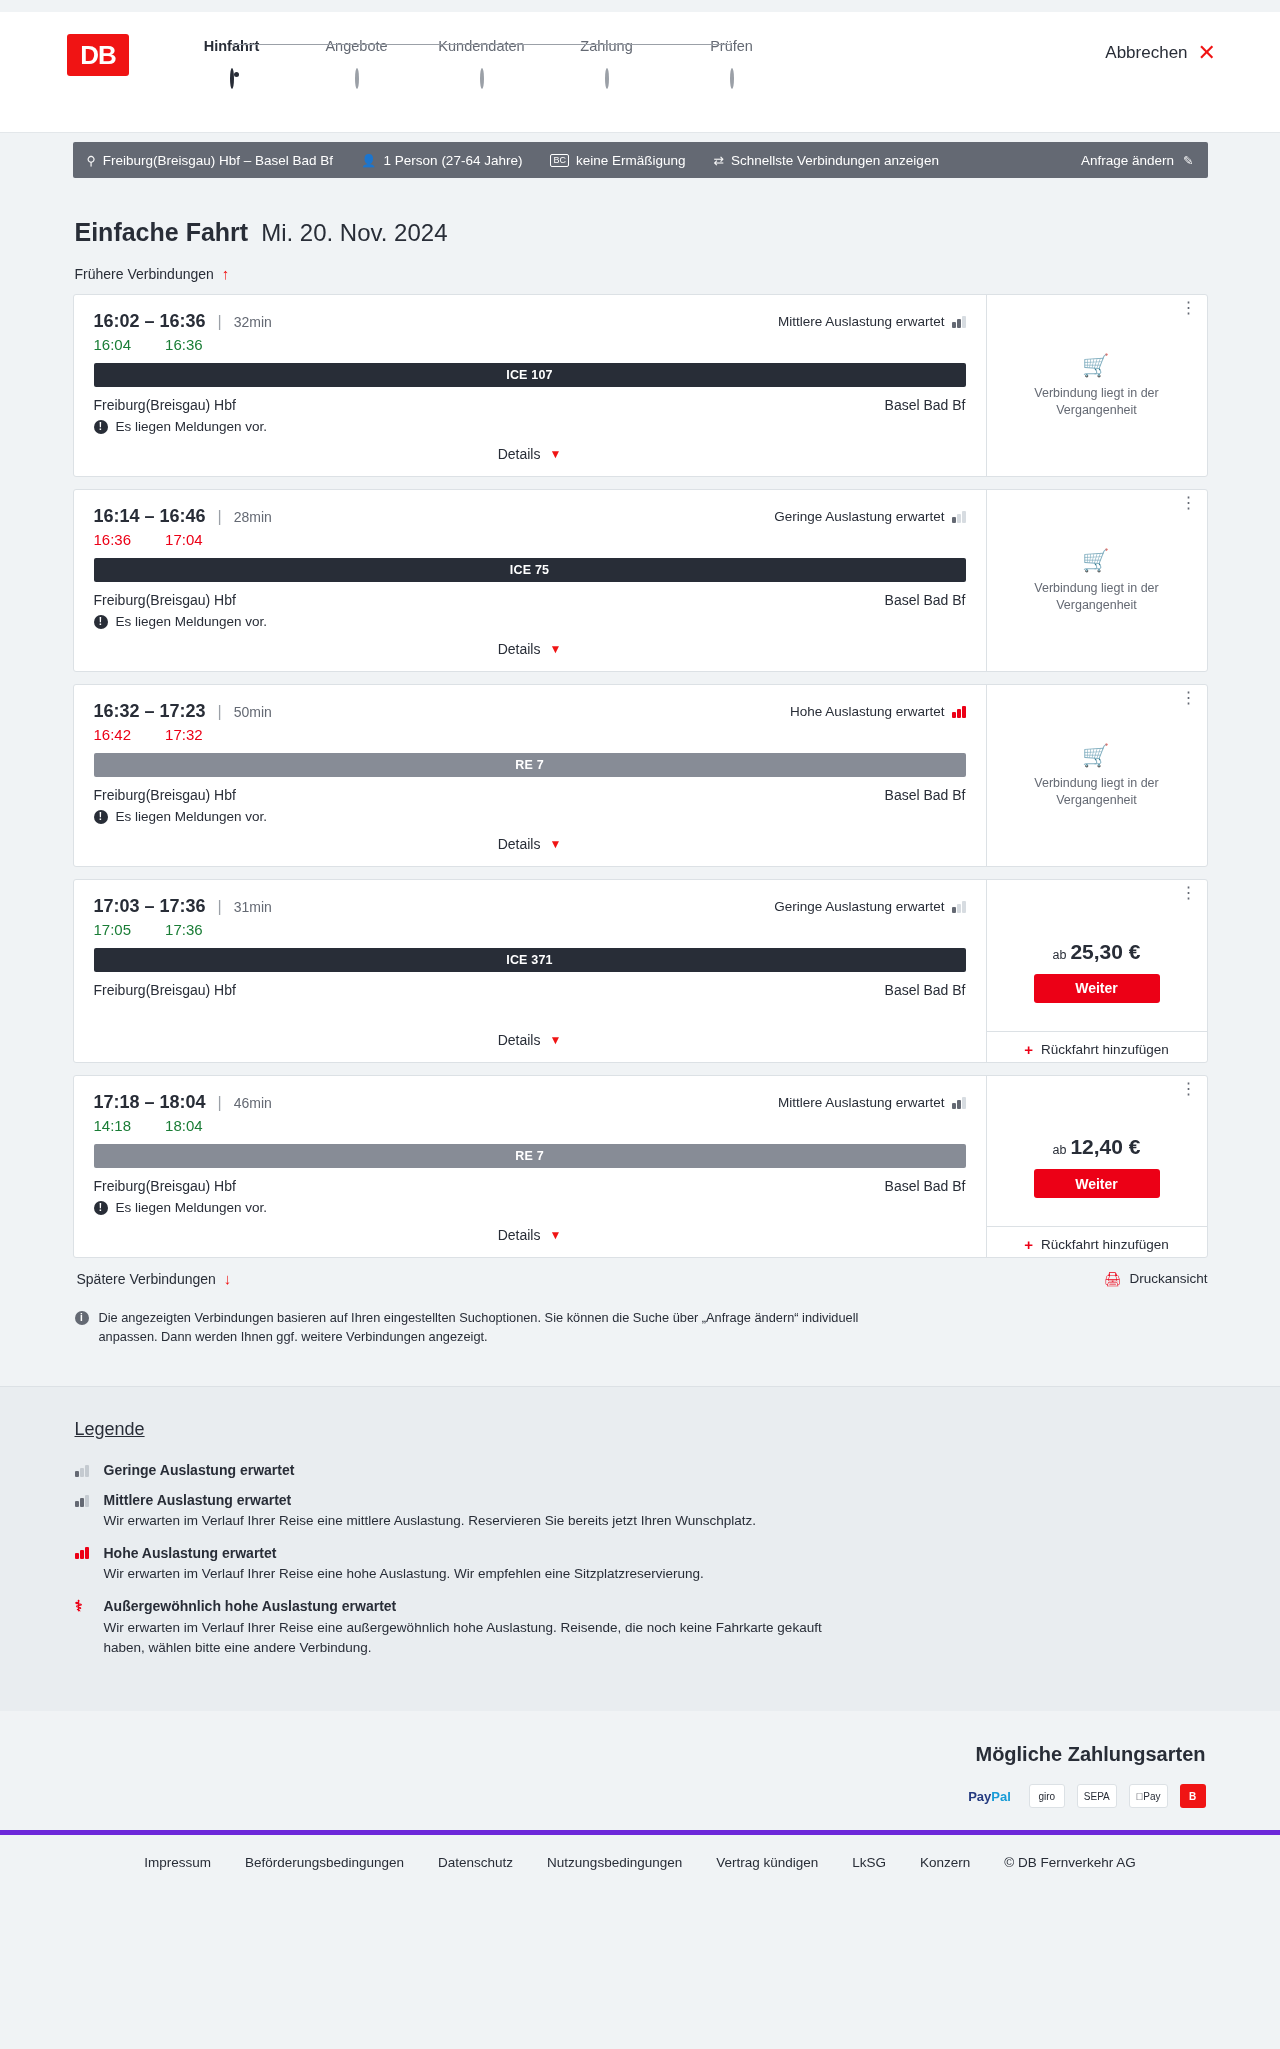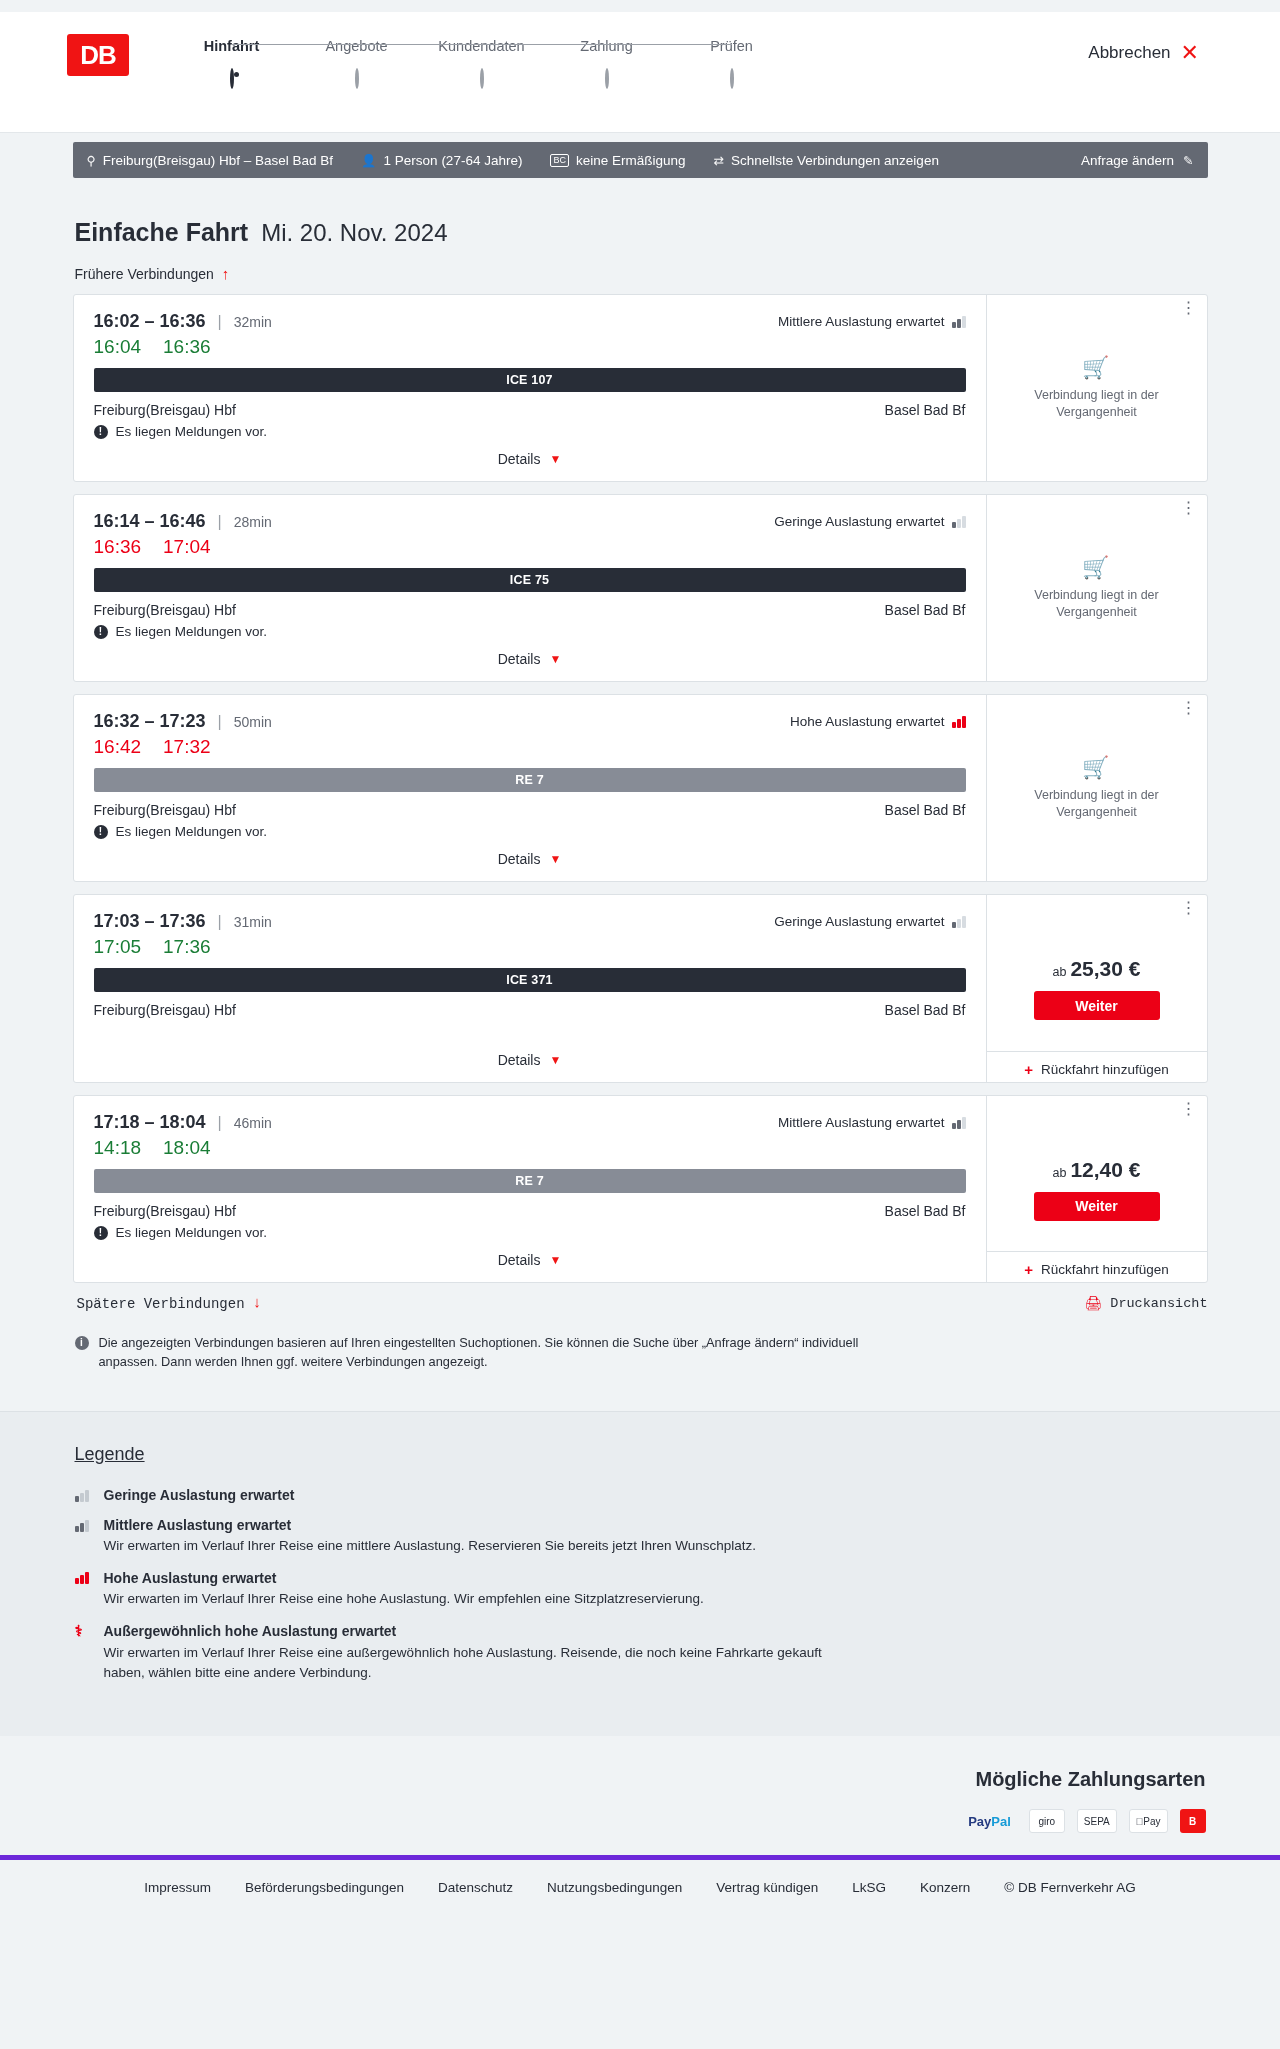--- a/index.html
+++ b/index.html
@@ -82,21 +82,21 @@
     top: 6px;
     left: 50%;
     width: 125px;
     height: 1px;
     background: #9ba0a7;
     z-index: 1;
   }
   .step:last-child .step-line { display: none; }
   .abbrechen {
     position: absolute;
-    right: 32px;
+    right: 15px;
     top: 30px;
     display: flex;
     align-items: center;
     gap: 10px;
     font-size: 17px;
     color: #282d37;
     cursor: pointer;
   }
   .x-icon {
     font-size: 22px;
@@ -186,22 +186,22 @@
     display: block; width: 4px; background: #d7dce1; border-radius: 1px;
   }
   .occ-bars i.b1 { height: 6px; }
   .occ-bars i.b2 { height: 9px; }
   .occ-bars i.b3 { height: 12px; }
   .occ-bars.low i.b1 { background: #646973; }
   .occ-bars.mid i.b1, .occ-bars.mid i.b2 { background: #646973; }
   .occ-bars.high i { background: #ec0016; }
 
   .row2 {
-    display: flex; gap: 22px;
-    font-size: 19px;
+    display: flex; gap: 34px;
+    font-size: 15px;
     margin-top: 4px;
   }
   .rt-green { color: #1a7d36; }
   .rt-red { color: #ec0016; }
 
   .train-bar {
     margin-top: 10px;
     height: 24px;
     border-radius: 2px;
     color: #fff;
@@ -295,21 +295,20 @@
     font-size: 13.5px;
     cursor: pointer;
   }
   .plus { color: #ec0016; font-size: 15px; font-weight: bold; }
 
   .bottom-row {
     display: flex;
     justify-content: space-between;
     margin-top: 10px;
     padding-left: 2px;
-    font-family: Liberation Mono, monospace;
   }
   .print {
     display: flex; align-items: center; gap: 8px;
     font-size: 13.5px; cursor: pointer;
   }
   .print-ico { color: #ec0016; font-size: 14px; }
 
   .hint {
     display: flex; gap: 10px;
     margin-top: 22px;

